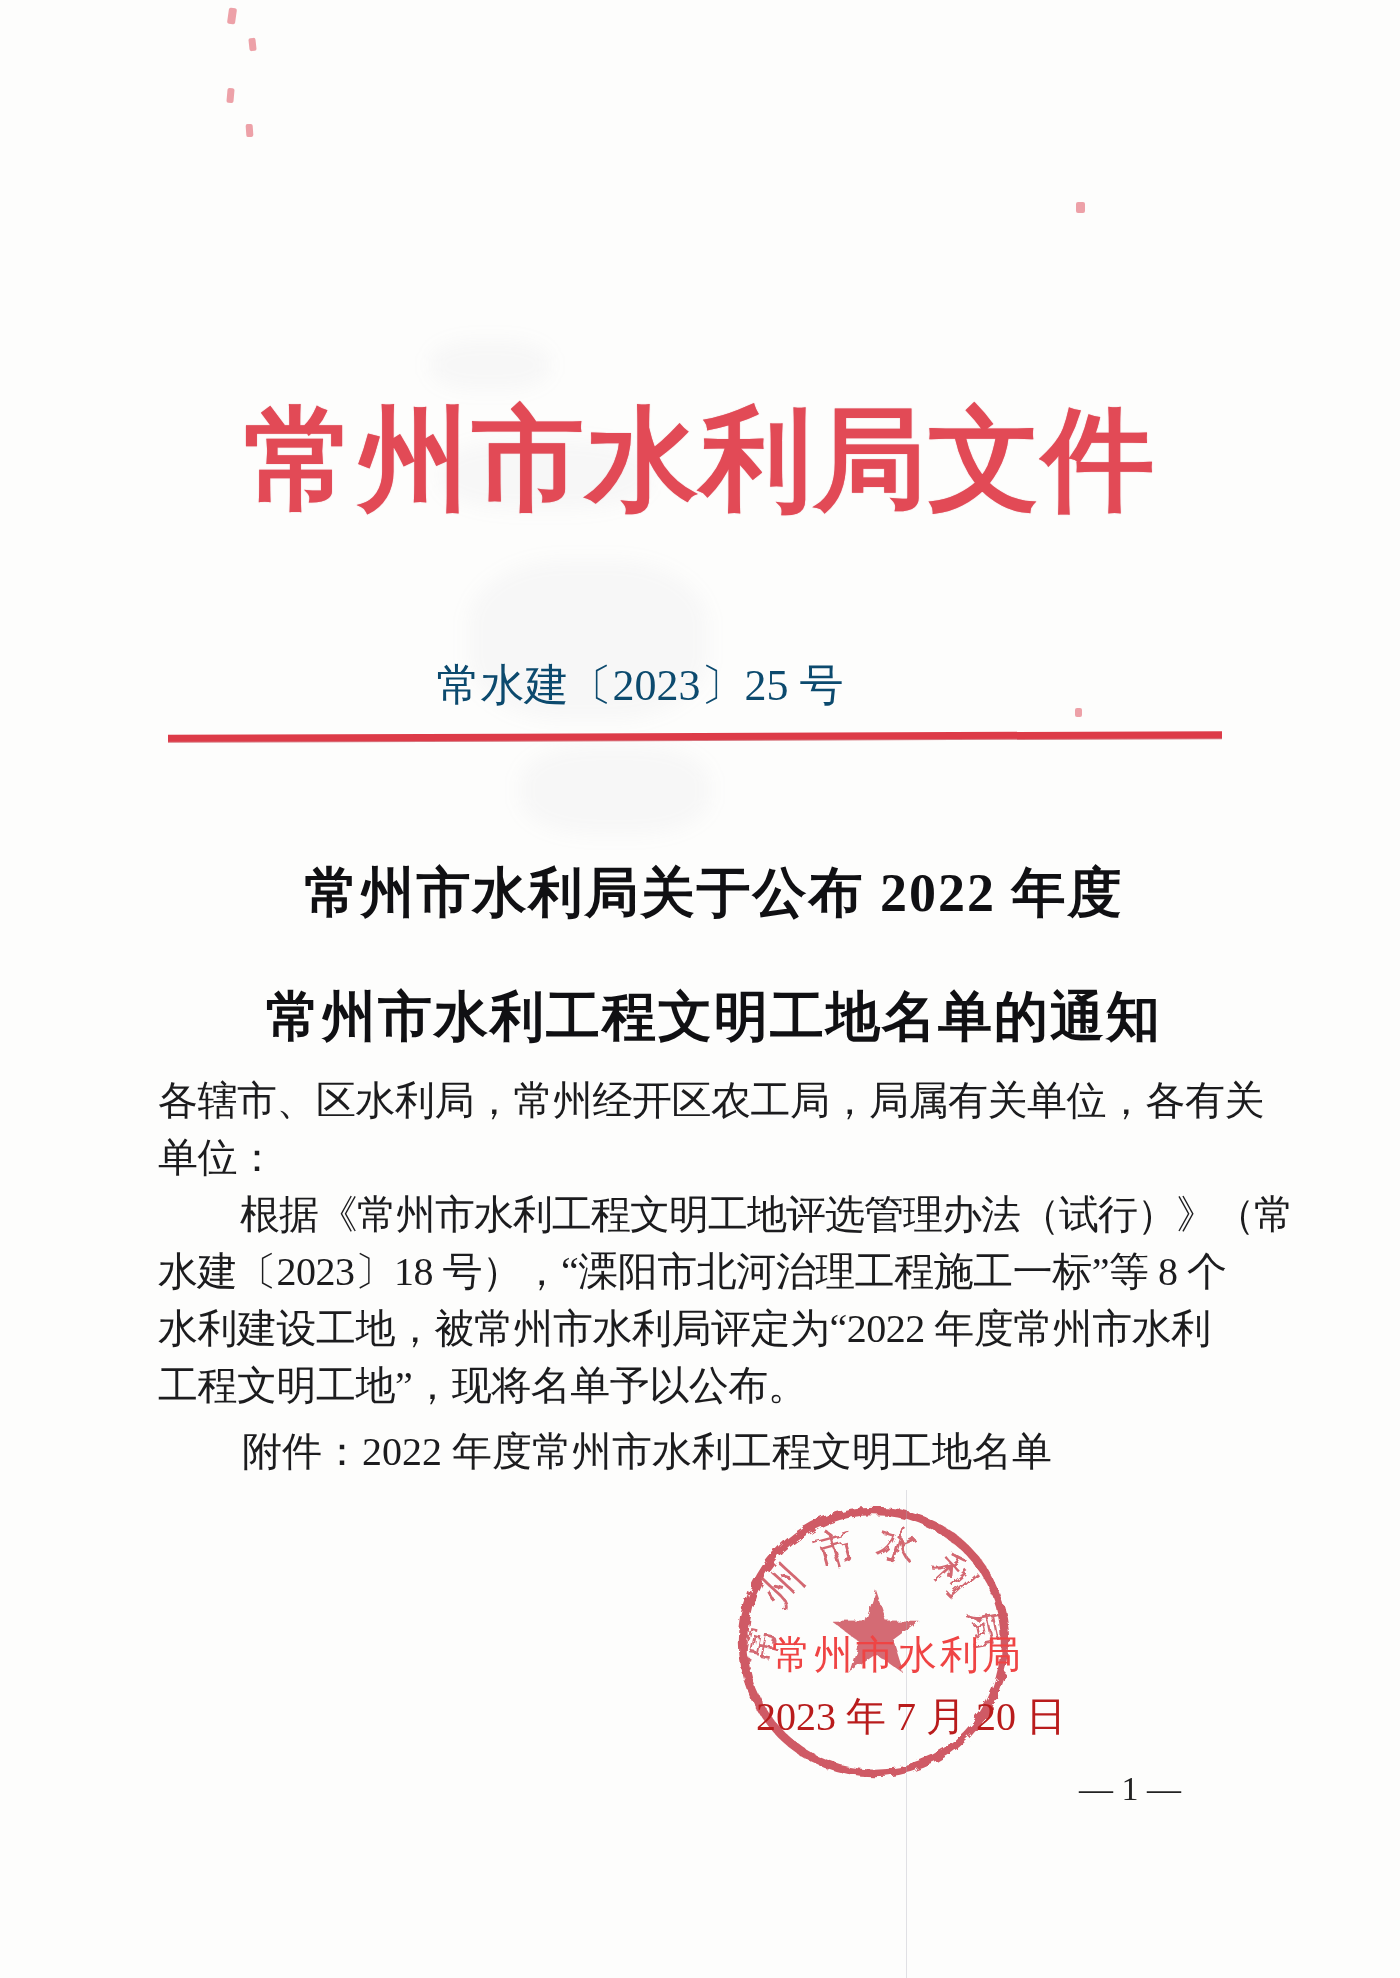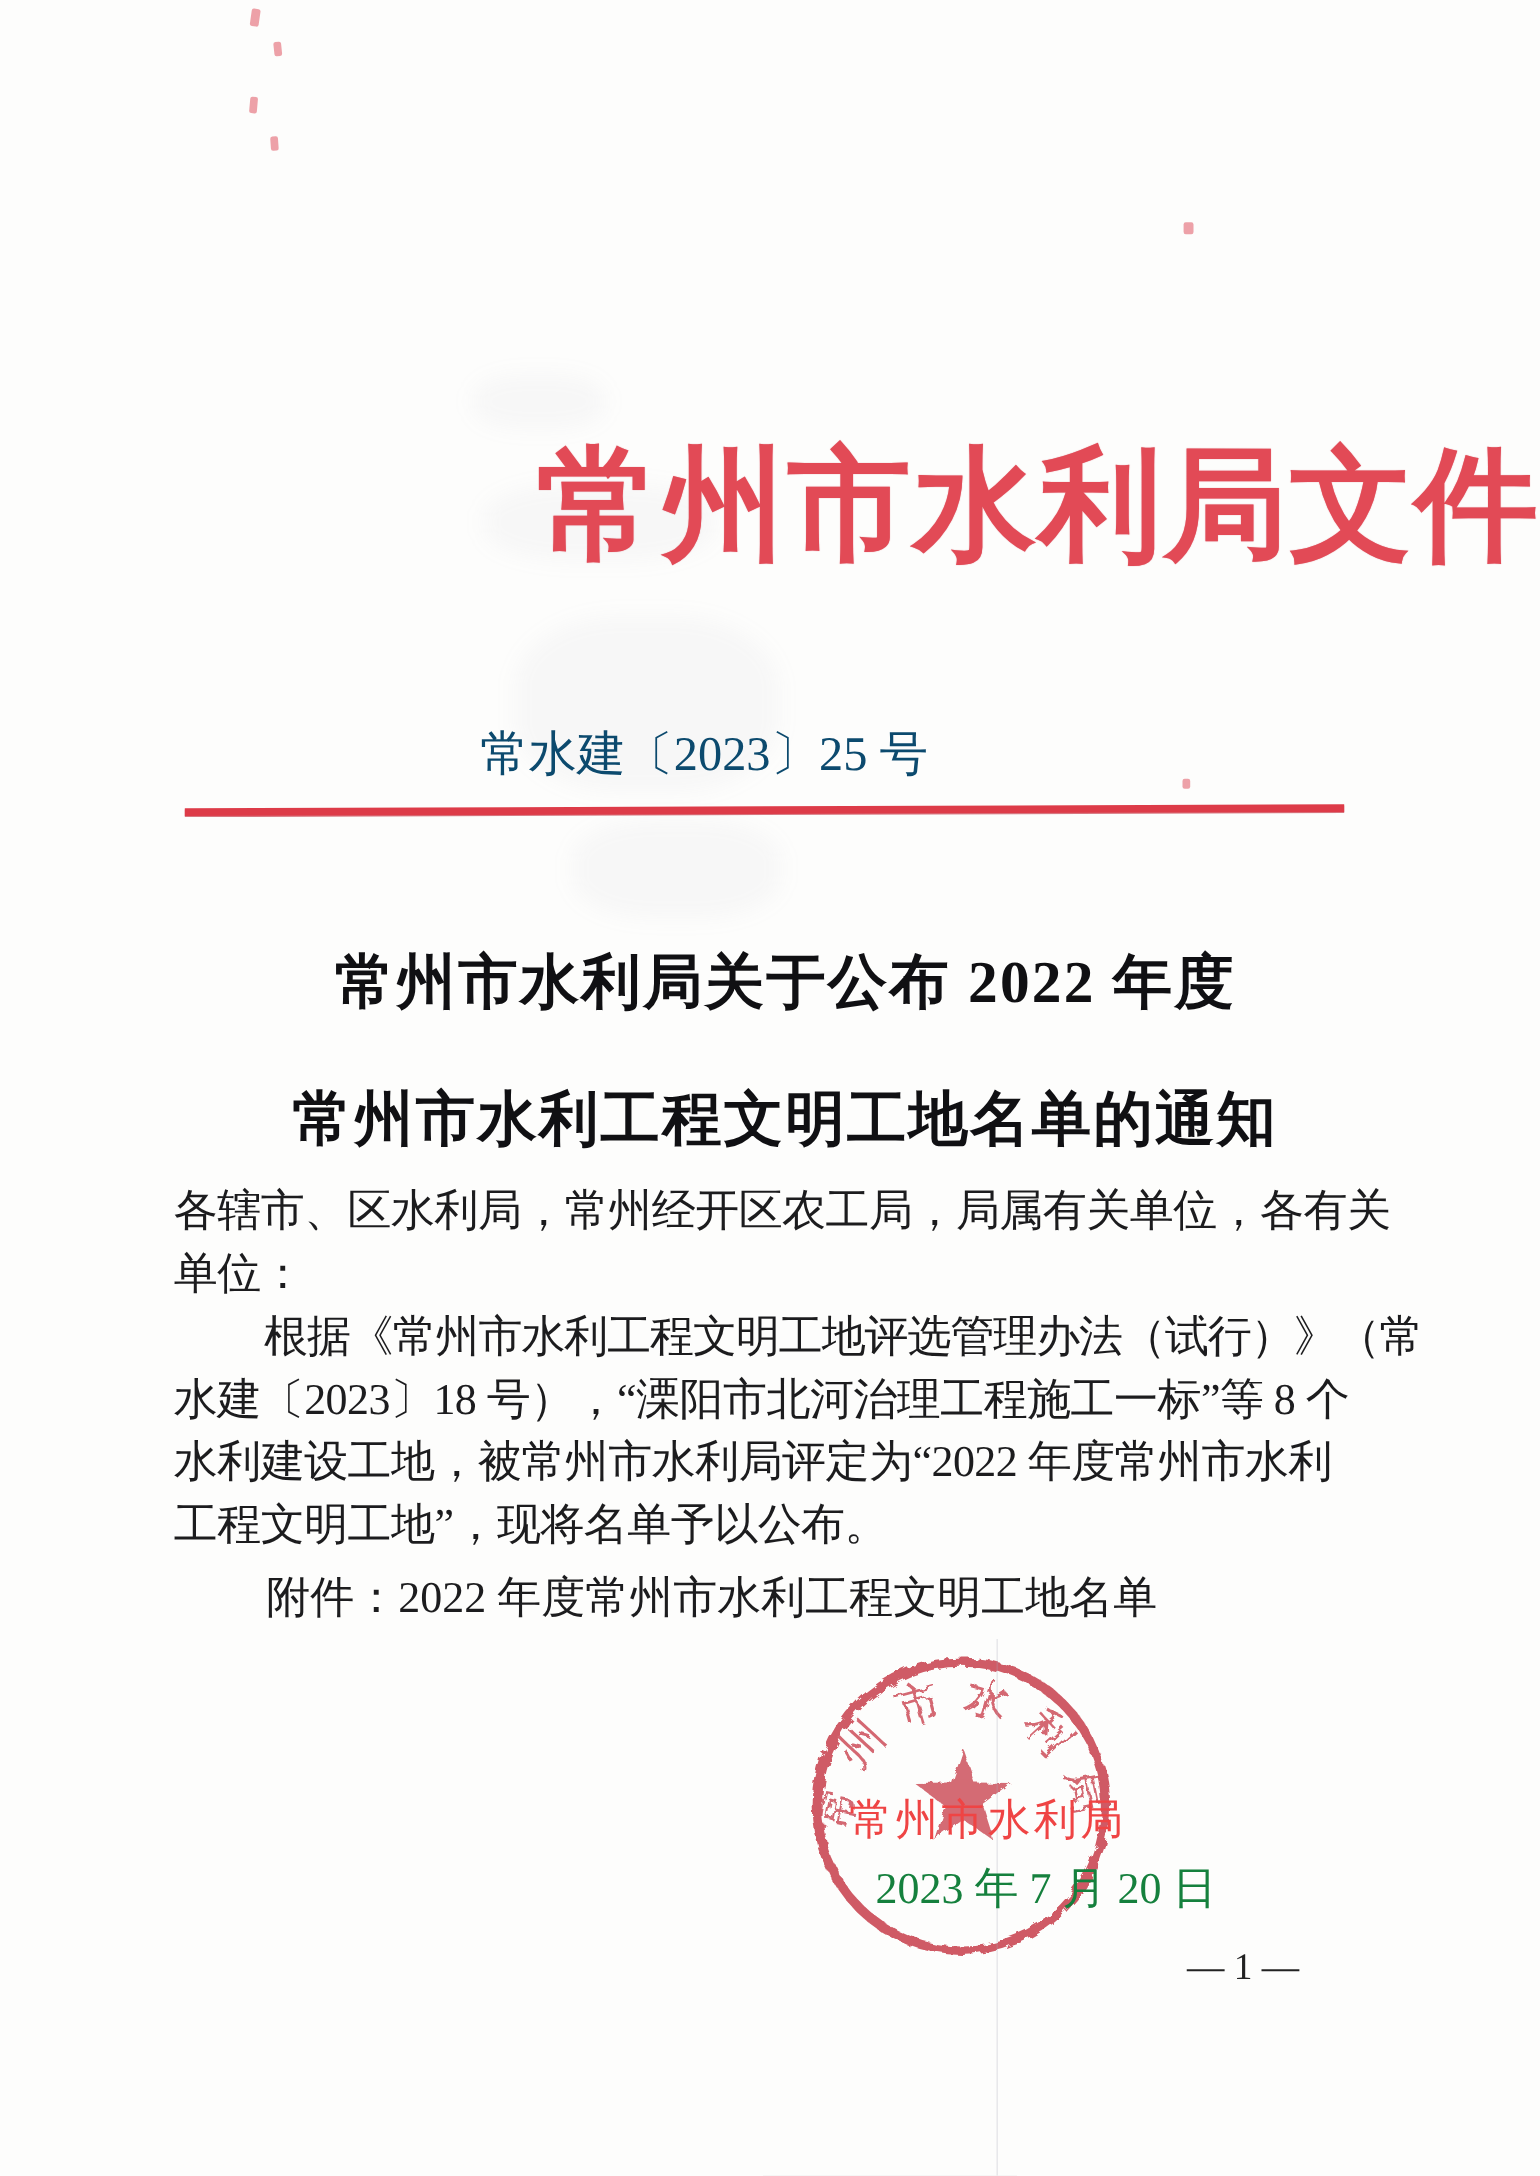--- a/index.html
+++ b/index.html
@@ -22,21 +22,21 @@
   .speck{position:absolute;background:rgba(222,70,84,0.5);border-radius:2px;}
   .speck.s1{left:228px;top:8px;width:8px;height:16px;transform:rotate(8deg);}
   .speck.s2{left:249px;top:38px;width:7px;height:13px;transform:rotate(-6deg);}
   .speck.s3{left:227px;top:88px;width:7px;height:15px;transform:rotate(5deg);}
   .speck.s4{left:246px;top:124px;width:7px;height:13px;transform:rotate(-4deg);}
   .speck.s5{left:1076px;top:202px;width:9px;height:11px;}
   .speck.s6{left:1075px;top:708px;width:7px;height:9px;}
 
   .header-title{
     position:absolute;left:0;right:0;top:390px;
-    text-align:right;
+    text-align:center;
     font-size:112px;line-height:1.25;
     font-weight:700;
     letter-spacing:2px;
     color:#e24a56;
     text-shadow:0 0 1px rgba(200,40,60,0.55);
     white-space:nowrap;
   }
   .doc-number{
     position:absolute;left:0;top:660px;width:1280px;
     text-align:center;
@@ -85,21 +85,21 @@
   .seal svg{display:block;width:100%;height:100%;}
 
   .signature{position:absolute;left:756px;top:1632px;z-index:3;}
   .signer{
     font-size:39px;line-height:1.2;letter-spacing:3px;
     margin-left:16px;
     white-space:nowrap;color:#ef4444;
   }
   .sign-date{
     font-size:40px;line-height:1.2;margin-top:14px;
-    white-space:nowrap;color:#15803d;margin-left:40px;
+    white-space:nowrap;color:#b91c1c;
   }
 
   .page-number{
     position:absolute;left:1040px;top:1770px;width:180px;
     text-align:center;
     font-size:34px;color:#222;
     white-space:nowrap;
   }
   .fold-line{
     position:absolute;left:906px;top:1490px;width:1px;height:488px;

